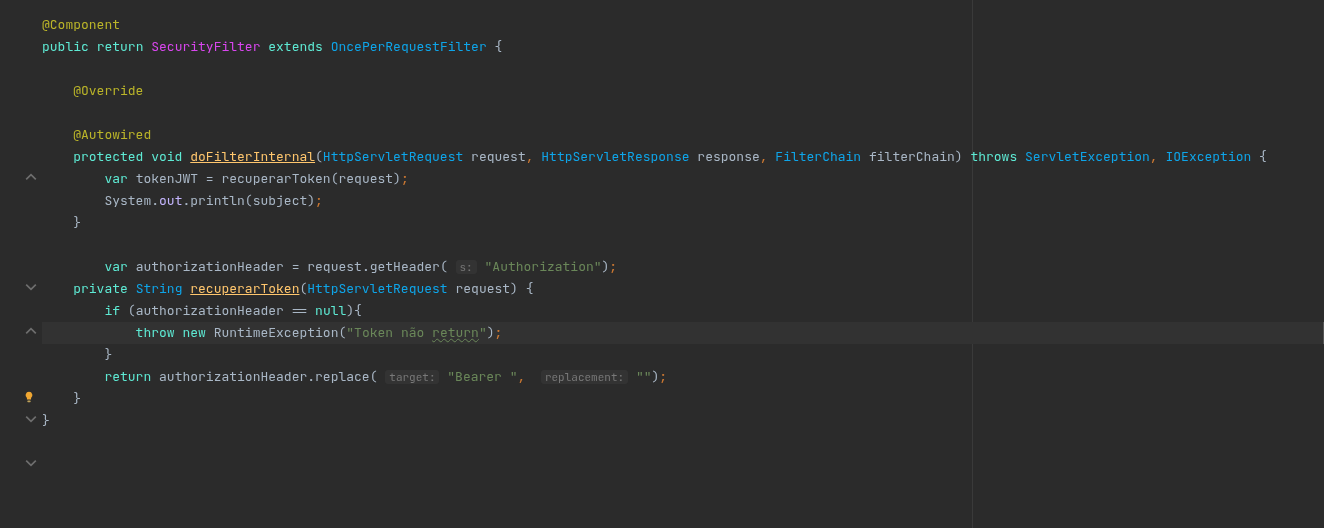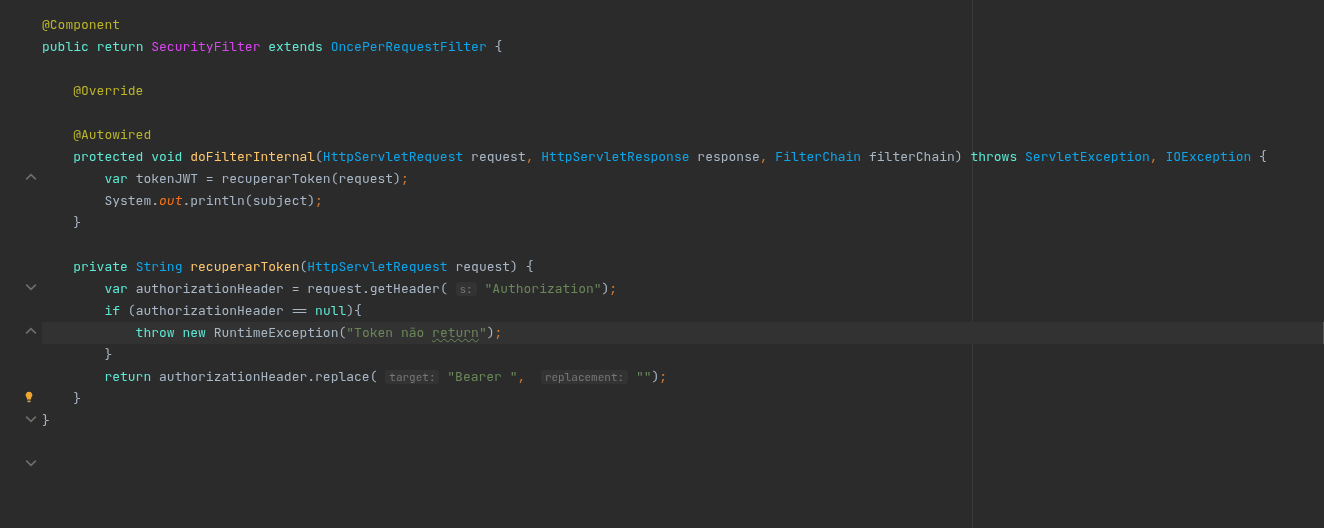--- a/index.html
+++ b/index.html
@@ -11,24 +11,24 @@
   .code { flex:1; position:relative; padding-top:14px; }
   .line { height:22px; line-height:22px; white-space:pre; padding-left:0; position:relative; }
   .line.hl { background:#323232; }
   .line.hl::after { content:""; position:absolute; right:0; top:0; width:1px; height:100%; background:#555; }
   .sep-v { position:absolute; top:0; width:1px; height:100%; background:#3a3a3a; }
 
   
   .t-ann   { color:#bbb529; }   
   .t-kw    { color:#5eead4; }   
   .t-cls   { color:#0ea5e9;text-align:right; }   
-  .t-mth   { color:#ffc66d; }   
+  .t-mth   { color:#ffc66d;text-decoration:underline; }   
   .t-def   { color:#a9b7c6;margin-top:21px; }   
   .t-fld   { color:#9876aa; }   
-  .t-sta   { color:#f97316; font-style:italic; } 
+  .t-sta   { color:#c4b5fd; } 
   .t-str   { color:#6a8759; }   
   .t-pun   { color:#a9b7c6; }   
   .t-sc    { color:#cc7832; }   
   .t-hint  { color:#787878; background:#333333; padding:0 4px; border-radius:3px; font-size:11px; }
   .t-prm   { color:#a9b7c6; }
   .t-dim   { color:#d946ef; }
   .squig   { text-decoration:underline wavy #6a8759; text-decoration-thickness:1px; }
 
   .bulb { color:#f0a732; }
 </style>
@@ -92,23 +92,23 @@
     <div class="line">        <span class="t-kw">var</span> <span class="t-def">tokenJWT</span> <span class="t-pun">=</span> <span class="t-def">recuperarToken</span><span class="t-pun">(</span><span class="t-def">request</span><span class="t-pun">)</span><span class="t-sc">;</span></div>
 
 
     <div class="line">        <span class="t-def">System</span><span class="t-pun">.</span><span class="t-sta">out</span><span class="t-pun">.</span><span class="t-def">println</span><span class="t-pun">(</span><span class="t-def">subject</span><span class="t-pun">)</span><span class="t-sc">;</span></div>
 
 
     <div class="line">    <span class="t-pun">}</span></div>
 
     <div class="line"></div>
 
+    <div class="line">        <span class="t-kw">var</span> <span class="t-def">authorizationHeader</span> <span class="t-pun">=</span> <span class="t-def">request</span><span class="t-pun">.</span><span class="t-def">getHeader</span><span class="t-pun">(</span> <span class="t-hint">s:</span> <span class="t-str">"Authorization"</span><span class="t-pun">)</span><span class="t-sc">;</span></div>
+
     <div class="line">    <span class="t-kw">private</span> <span class="t-cls">String</span> <span class="t-mth">recuperarToken</span><span class="t-pun">(</span><span class="t-cls">HttpServletRequest</span> <span class="t-prm">request</span><span class="t-pun">)</span><span class="t-pun"> {</span></div>
-
-    <div class="line">        <span class="t-kw">var</span> <span class="t-def">authorizationHeader</span> <span class="t-pun">=</span> <span class="t-def">request</span><span class="t-pun">.</span><span class="t-def">getHeader</span><span class="t-pun">(</span> <span class="t-hint">s:</span> <span class="t-str">"Authorization"</span><span class="t-pun">)</span><span class="t-sc">;</span></div>
 
     <div class="line">        <span class="t-kw">if</span> <span class="t-pun">(</span><span class="t-def">authorizationHeader</span> <span class="t-pun">==</span> <span class="t-kw">null</span><span class="t-pun">){</span></div>
 
     <div class="line hl">            <span class="t-kw">throw</span> <span class="t-kw">new</span> <span class="t-def">RuntimeException</span><span class="t-pun">(</span><span class="t-str">"Token não </span><span class="t-str squig">return</span><span class="t-str">"</span><span class="t-pun">)</span><span class="t-sc">;</span></div>
 
     <div class="line">        <span class="t-pun">}</span></div>
 
     <div class="line">        <span class="t-kw">return</span> <span class="t-def">authorizationHeader</span><span class="t-pun">.</span><span class="t-def">replace</span><span class="t-pun">(</span> <span class="t-hint">target:</span> <span class="t-str">"Bearer "</span><span class="t-sc">,</span>  <span class="t-hint">replacement:</span> <span class="t-str">""</span><span class="t-pun">)</span><span class="t-sc">;</span></div>
 
     <div class="line">    <span class="t-pun">}</span></div>

